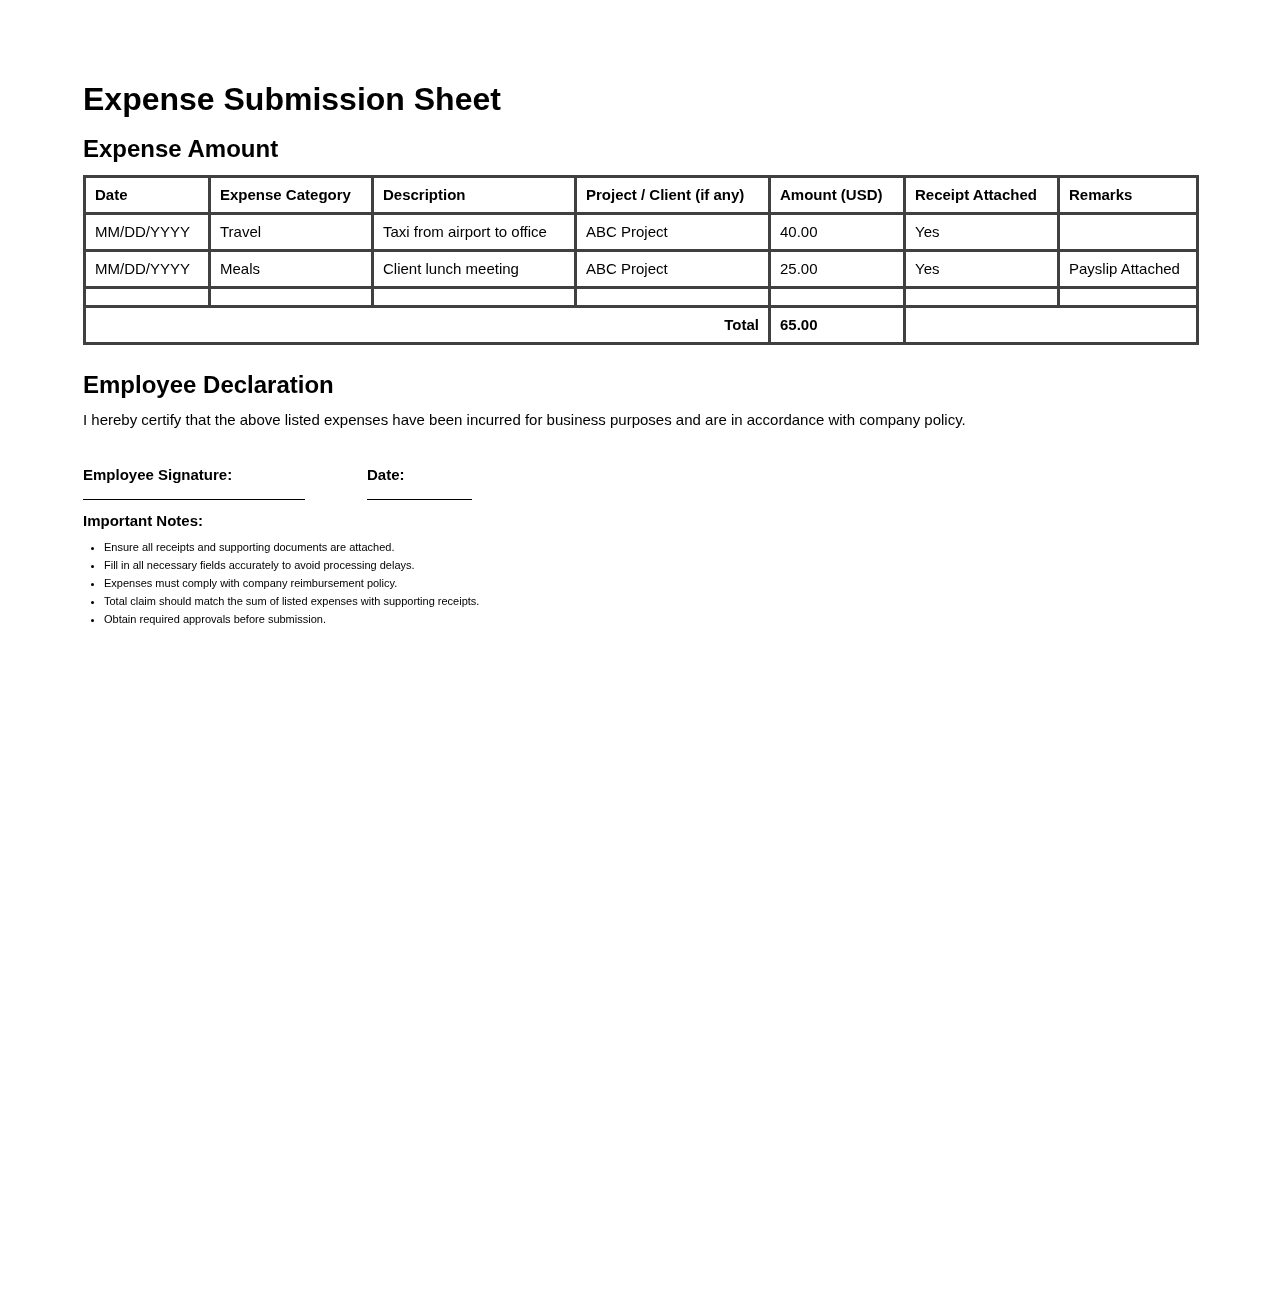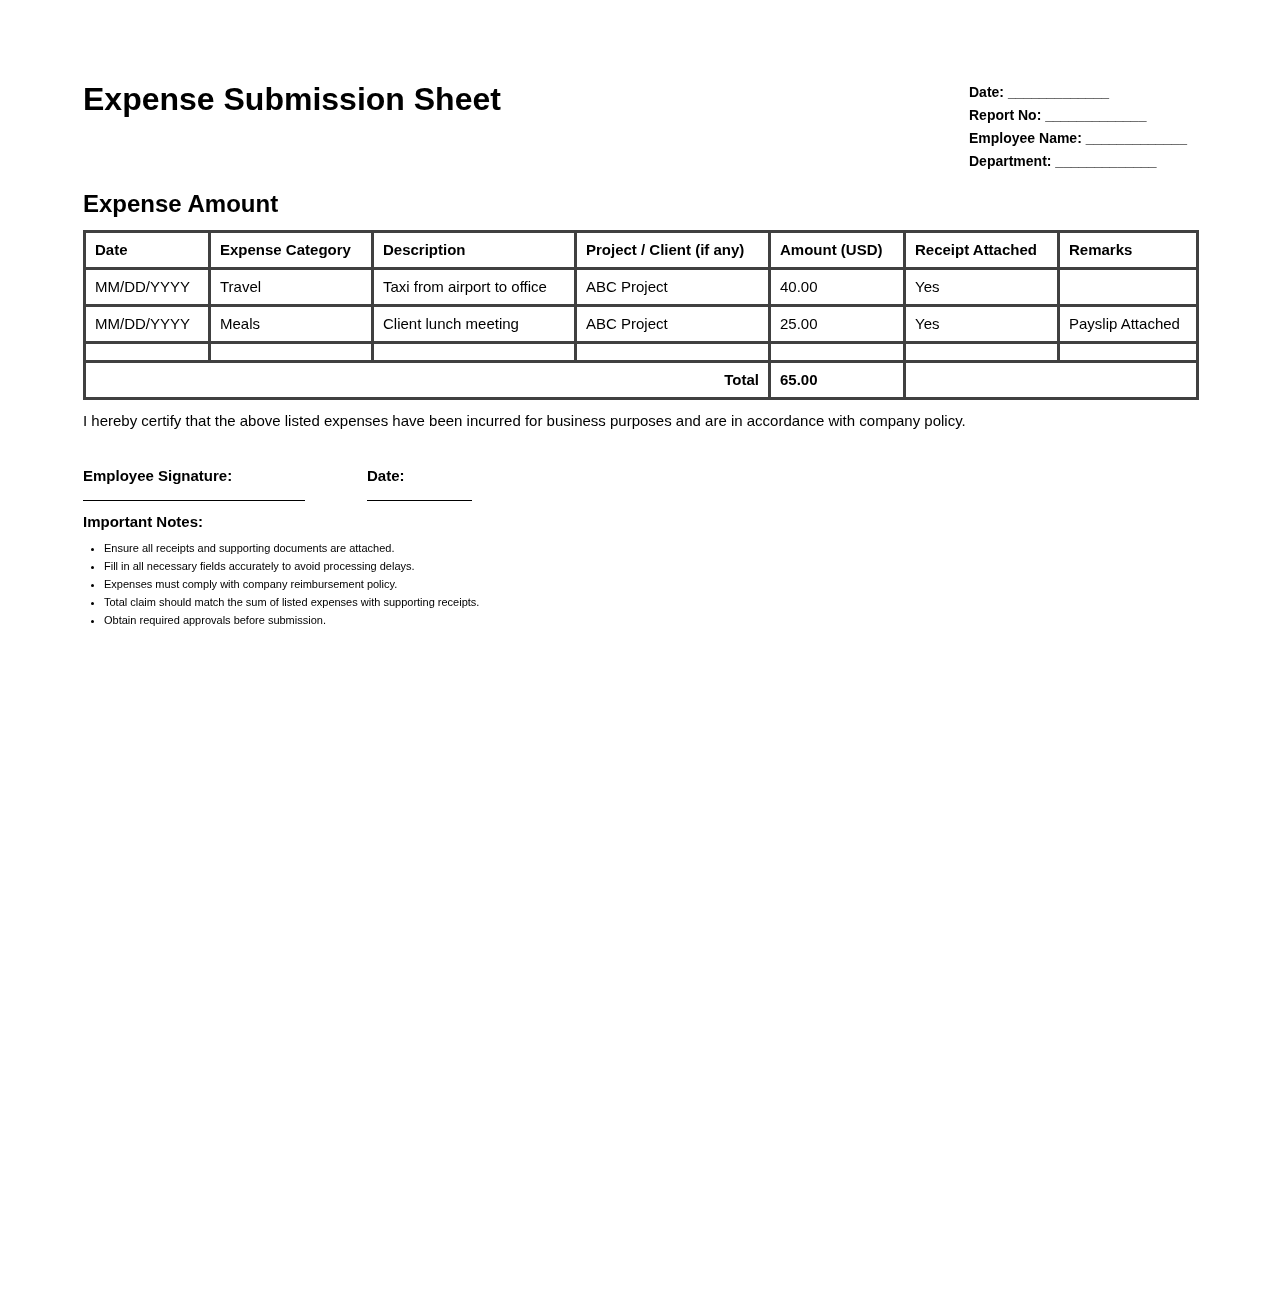--- a/index.html
+++ b/index.html
@@ -79,26 +79,20 @@
   ul.notes-list { margin: 8px 0 0 0; padding: 0 0 0 21px; }
   ul.notes-list li { font-size: 11px; line-height: 18px; }
 </style>
 </head>
 <body>
 
 <div class="page">
 
   <div class="doc-header">
     <h1 class="title">Expense Submission Sheet</h1>
-    <div class="meta">
-      <div class="meta-line"><span>Date:</span> <span>_____________</span></div>
-      <div class="meta-line"><span>Report No:</span> <span>_____________</span></div>
-      <div class="meta-line"><span>Employee Name:</span> <span>_____________</span></div>
-      <div class="meta-line"><span>Department:</span> <span>_____________</span></div>
-    </div>
   </div>
 
   <h2 class="section-heading">Expense Amount</h2>
 
   <table class="expense-table">
     <colgroup>
       <col style="width:125px">
         <col style="width:163px">
         <col style="width:203px">
         <col style="width:194px">
@@ -146,20 +140,21 @@
         <td></td>
       </tr>
       <tr>
         <td class="total-label" colspan="4">Total</td>
         <td class="total-value">65.00</td>
         <td colspan="2"></td>
       </tr>
     </tbody>
   </table>
 
+  <h2 class="section-heading declaration-heading">Employee Declaration</h2>
   <p class="declaration-text">I hereby certify that the above listed expenses have been incurred for business purposes and are in accordance with company policy.</p>
 
   <div class="sig-row">
     <div class="sig-col sig-col-signature">
       <div class="sig-label">Employee Signature:</div>
       <div class="sig-line long"></div>
     </div>
     <div class="sig-col sig-col-date">
       <div class="sig-label">Date:</div>
       <div class="sig-line short"></div>

